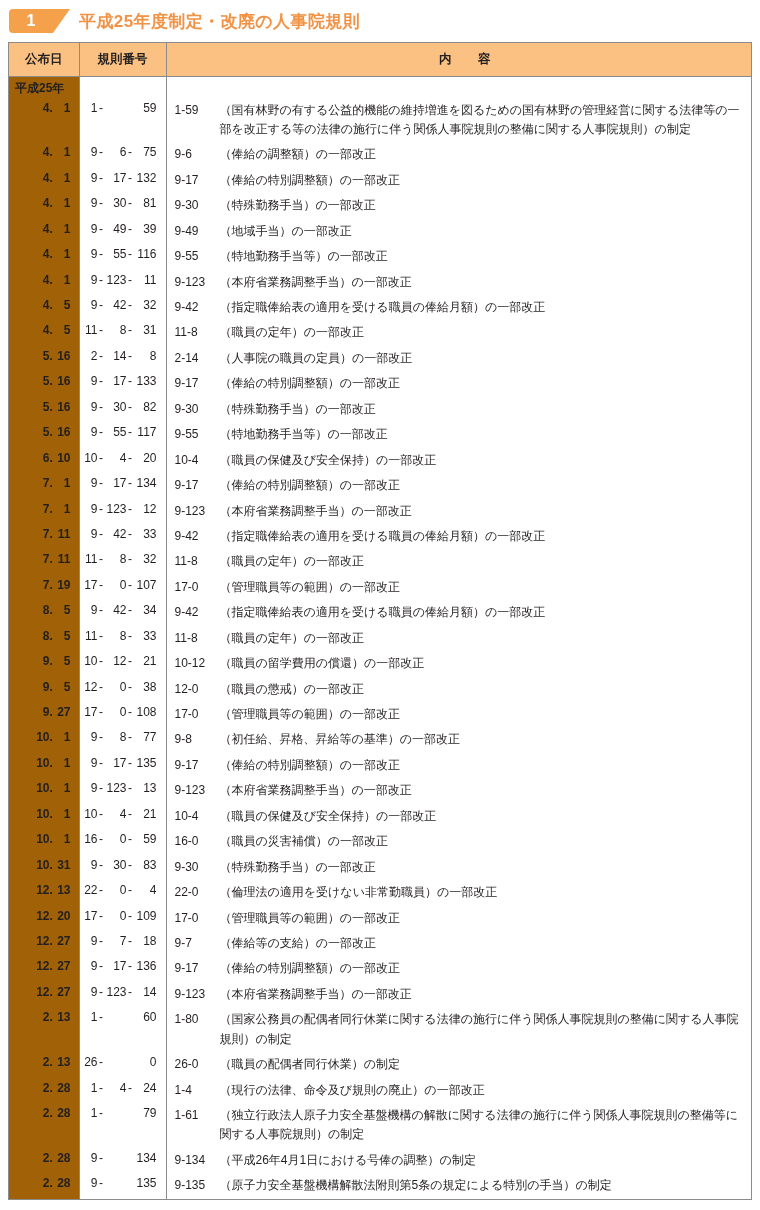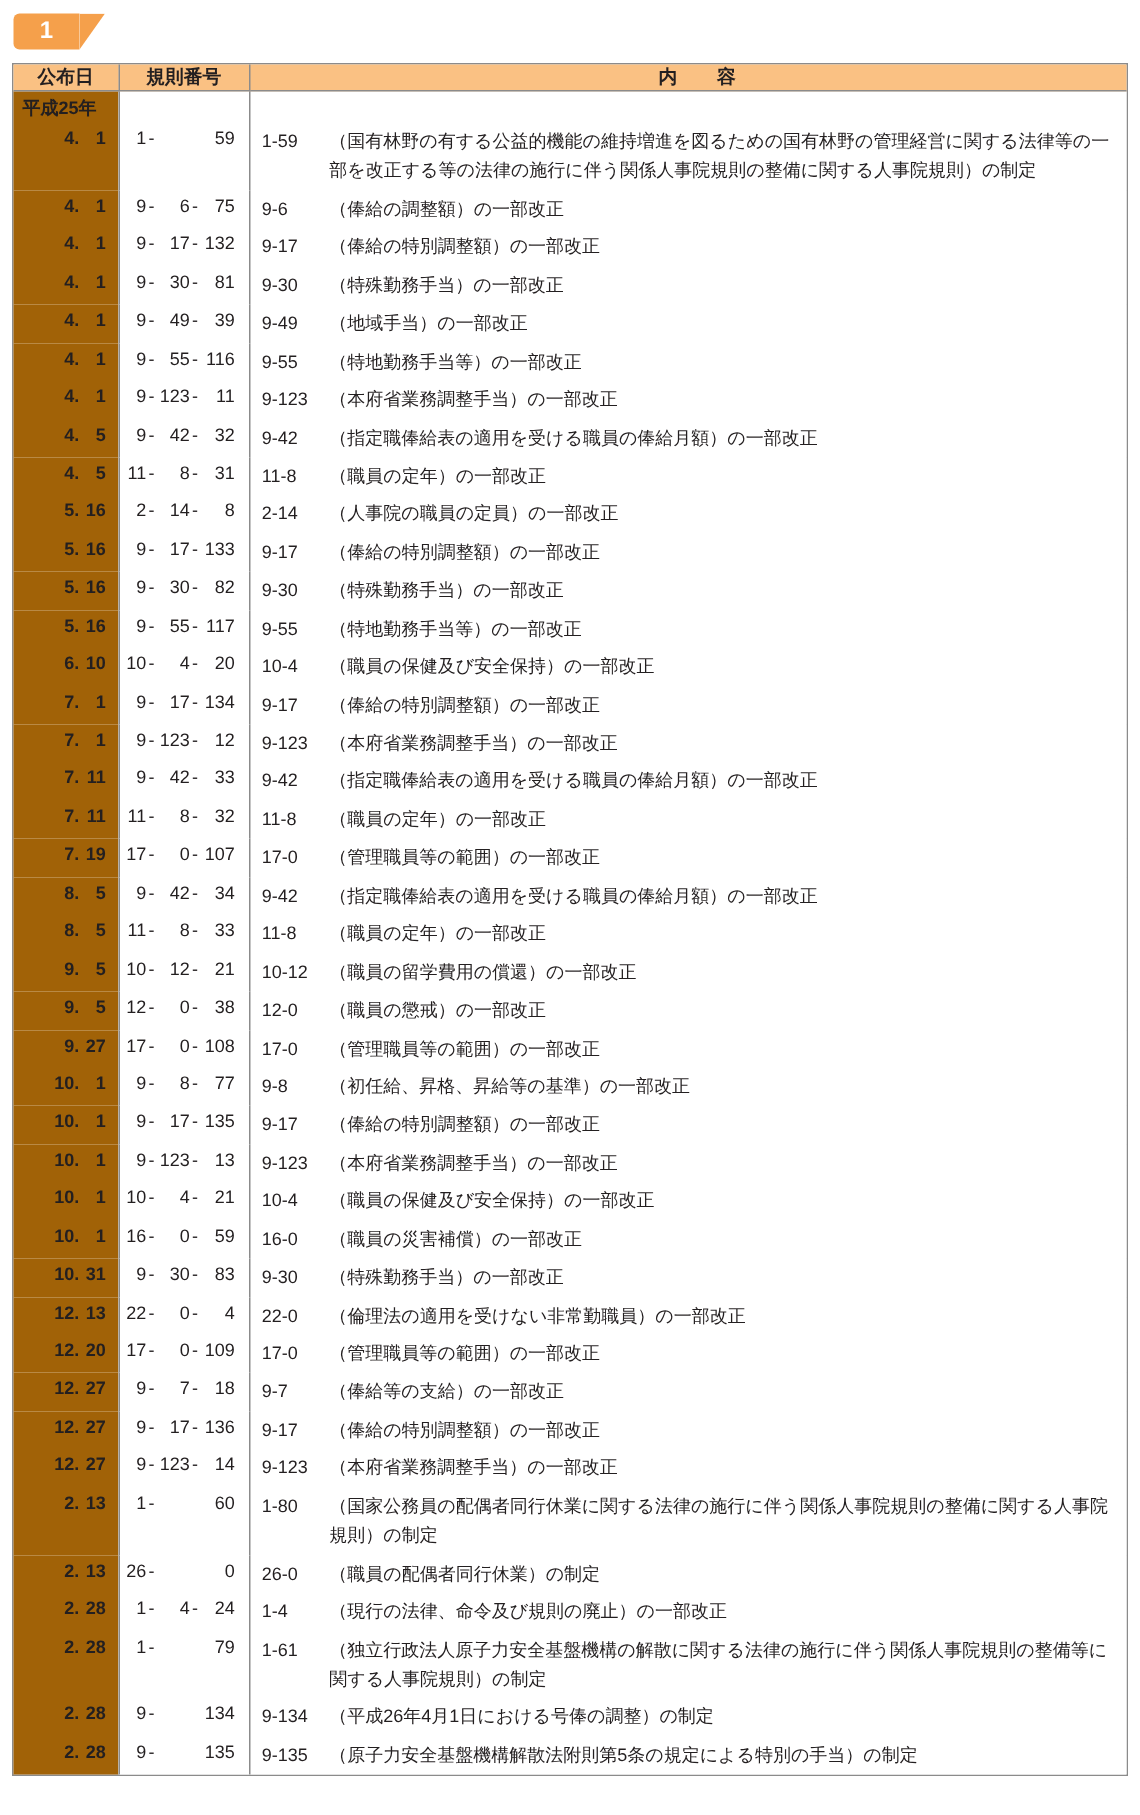--- a/index.html
+++ b/index.html
@@ -67,21 +67,21 @@
     font-size: 11.5px;
   }
   table.reg col.c-date  { width: 70px; }
   table.reg col.c-num   { width: 87px; }
   table.reg col.c-body  { width: auto; }
 
   thead th {
     background: #fac183;
     border-bottom: 1px solid #8b8b8b;
     border-right: 1px solid #8b8b8b;
-    height: 17px;
+    height: 33px;
     font-size: 12.5px;
     font-weight: bold;
     color: #231f20;
     padding: 0;
     text-align: center;
     vertical-align: middle;
   }
   thead th:last-child { border-right: none; }
   .hdr-naiyo { letter-spacing: 7px; padding-left: 19px; margin-left: 20px; }
 
@@ -154,20 +154,21 @@
   tr.first-of-year td { border-top: none; }
 </style>
 </head>
 <body>
 
 <div class="title-bar">
   <div class="badge">
     <span>1</span>
   </div>
   <div class="badge-tail"></div>
+  <div class="title-text">平成25年度制定・改廃の人事院規則</div>
 </div>
 
 <div class="table-wrap">
   <table class="reg">
     <colgroup>
       <col class="c-date">
         <col class="c-num">
         <col class="c-body">
     </colgroup>
     <thead>

